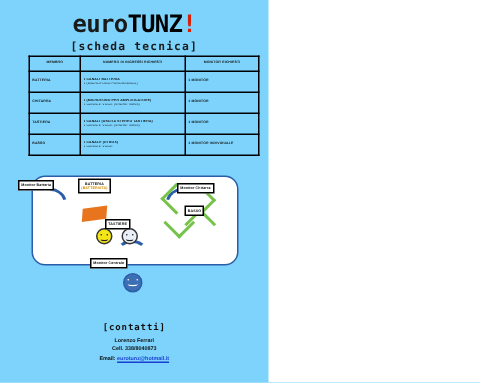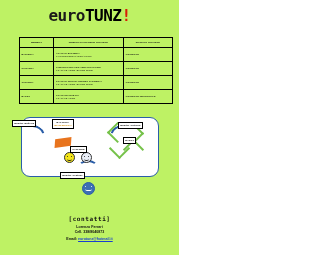--- a/index.html
+++ b/index.html
@@ -1,21 +1,21 @@
 <!DOCTYPE html>
 <html><head>
 <meta charset="utf-8">
 <style>
   html,body{margin:0;padding:0;}
   body{
     width:179px;height:255px;background:#ffffff;
     font-family:"Liberation Sans",sans-serif;
     overflow:hidden;position:relative;
   }
-  .page{position:absolute;inset:0;background:#bef264;}
+  .page{position:absolute;inset:0;background:#7dd3fc;}
 
   
   .title-wrap{text-align:center;padding-top:8px;}
   .title{
     font-family:"DejaVu Sans Mono",monospace;
     font-weight:bold;font-size:16px;letter-spacing:-0.5px;
     line-height:16px;color:#1a1a1a;
   }
   .title .euro{color:#1a1a1a;}
   .title .tunz{color:#000;}
@@ -137,20 +137,21 @@
 </style>
 </head>
 <body>
 
 <div class="page">
 
   <div class="title-wrap">
     <div class="title">
       <span class="euro">euro</span><span class="tunz">TUNZ</span><span class="bang">!</span>
     </div>
+    <div class="subtitle">[scheda tecnica]</div>
   </div>
 
   <table class="tbl">
     <thead>
       <tr>
         <th class="col-a">MEMBRO</th>
         <th class="col-b">NUMERO DI INGRESSI RICHIESTI</th>
         <th class="col-c">MONITOR RICHIESTI</th>
       </tr>
     </thead>

